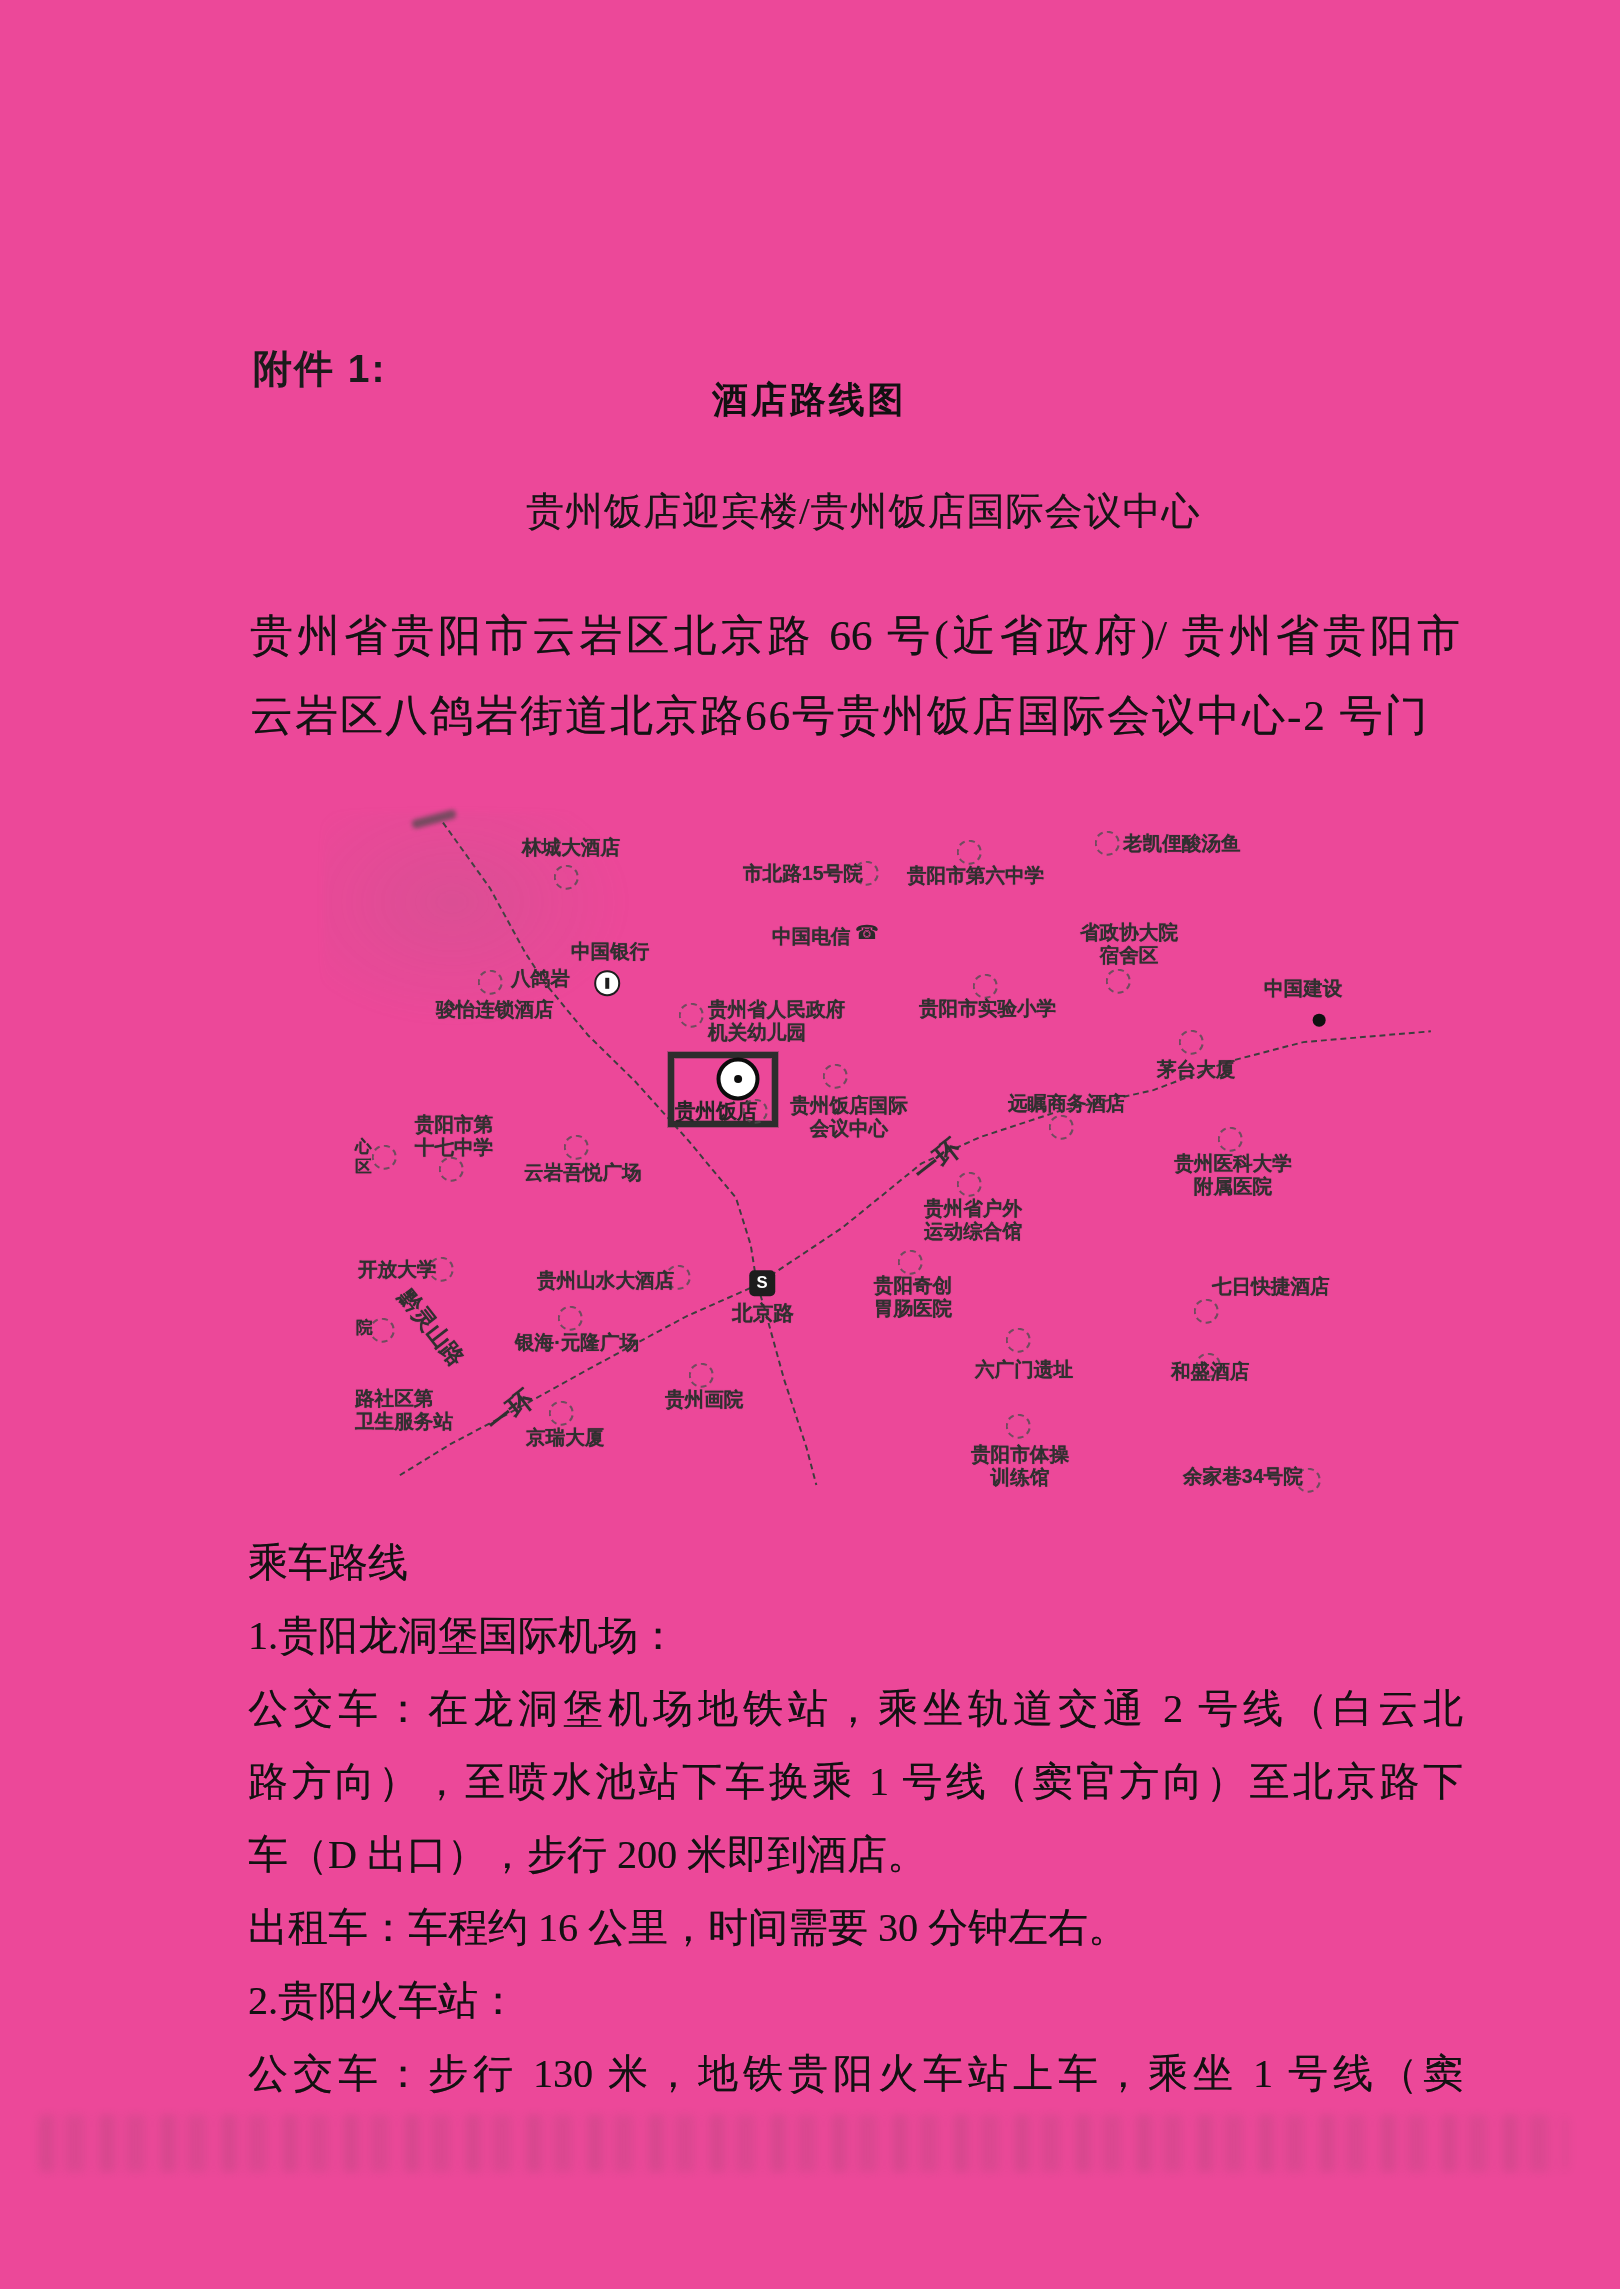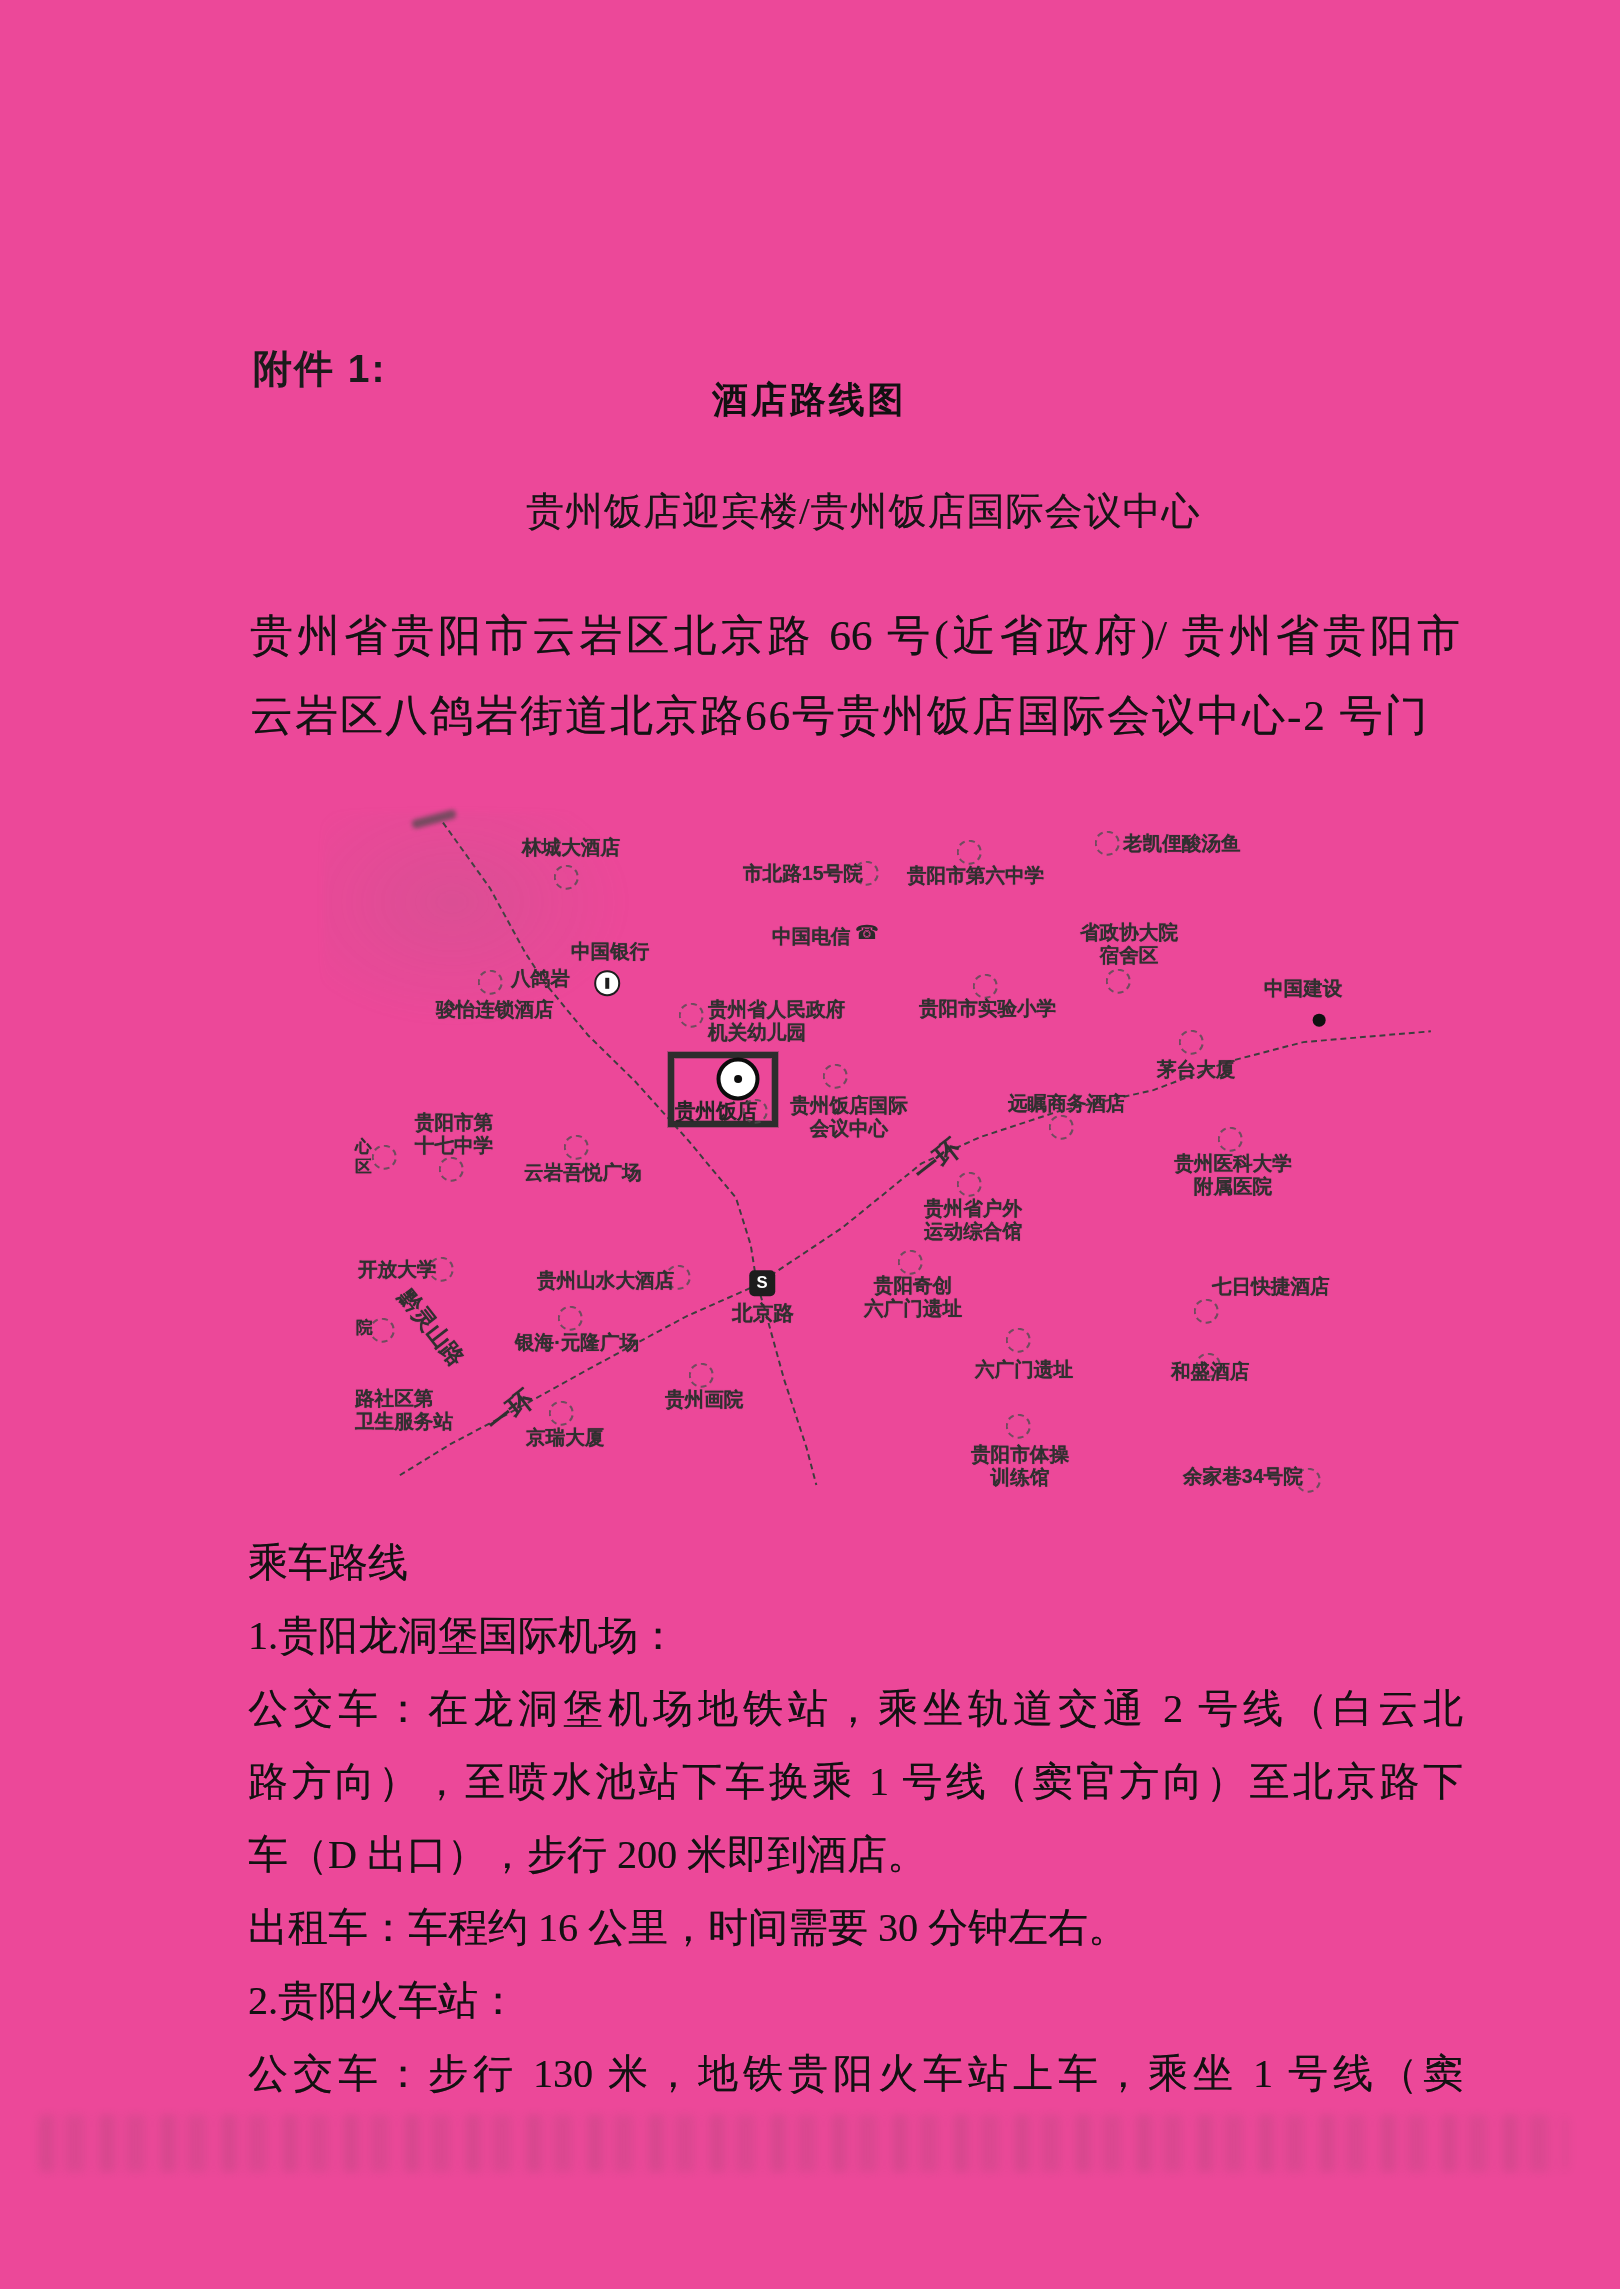--- a/index.html
+++ b/index.html
@@ -156,35 +156,35 @@
 机关幼儿园</div>
       <div class="map-label" style="left: 1157px; top: 1058px; text-align: left;">茅台大厦</div>
       <div class="map-label" style="left: 849px; top: 1094px; text-align: center; transform: translateX(-50%);">贵州饭店国际
 会议中心</div>
       <div class="map-label" style="left: 1008px; top: 1092px; text-align: left;">远瞩商务酒店</div>
       <div class="map-label" style="left: 937px; top: 1160px; font-size: 25.5px; text-align: center; transform: translate(-50%, -50%) rotate(-38deg);">一环</div>
       <div class="map-label" style="left: 973px; top: 1197px; text-align: center; transform: translateX(-50%);">贵州省户外
 运动综合馆</div>
       <div class="map-label" style="left: 1233px; top: 1152px; text-align: center; transform: translateX(-50%);">贵州医科大学
 附属医院</div>
-      <div class="map-label" style="left: 454px; top: 1113px; text-align: center; transform: translateX(-50%); font-family: Liberation Mono, monospace;">贵阳市第
+      <div class="map-label" style="left: 454px; top: 1113px; text-align: center; transform: translateX(-50%);">贵阳市第
 十七中学</div>
       <div class="map-label" style="left: 524px; top: 1161px; text-align: left;">云岩吾悦广场</div>
       <div class="map-label" style="left: 358px; top: 1258px; text-align: left;">开放大学</div>
       <div class="map-label" style="left: 537px; top: 1269px; text-align: left;">贵州山水大酒店</div>
       <div class="map-label" style="left: 763px; top: 1301px; font-size: 20.6px; text-align: center; transform: translateX(-50%);">北京路</div>
       <div class="map-label" style="left: 431px; top: 1328px; font-size: 22.5px; text-align: center; transform: translate(-50%, -50%) rotate(52deg);">黔灵山路</div>
       <div class="map-label" style="left: 515px; top: 1331px; text-align: left;">银海·元隆广场</div>
       <div class="map-label" style="left: 355px; top: 1387px; text-align: left;">路社区第
 卫生服务站</div>
       <div class="map-label" style="left: 510px; top: 1411px; font-size: 25.5px; text-align: center; transform: translate(-50%, -50%) rotate(-38deg);">一环</div>
       <div class="map-label" style="left: 526px; top: 1426px; text-align: left;">京瑞大厦</div>
       <div class="map-label" style="left: 665px; top: 1388px; text-align: left;">贵州画院</div>
       <div class="map-label" style="left: 913px; top: 1274px; text-align: center; transform: translateX(-50%);">贵阳奇创
-六广门遗址</div>
+胃肠医院</div>
       <div class="map-label" style="left: 975px; top: 1358px; text-align: center;">六广门遗址</div>
       <div class="map-label" style="left: 1212px; top: 1275px; text-align: left;">七日快捷酒店</div>
       <div class="map-label" style="left: 1171px; top: 1360px; text-align: left;">和盛酒店</div>
       <div class="map-label" style="left: 1020px; top: 1443px; text-align: center; transform: translateX(-50%);">贵阳市体操
 训练馆</div>
       <div class="map-label" style="left: 1183px; top: 1465px; text-align: left;">余家巷34号院</div>
       <div class="map-label" style="left: 355px; top: 1137px; font-size: 16.7px; text-align: left;">心
 区</div>
       <div class="map-label" style="left: 356px; top: 1318px; font-size: 16.7px; text-align: left;">院</div>
     </div>

